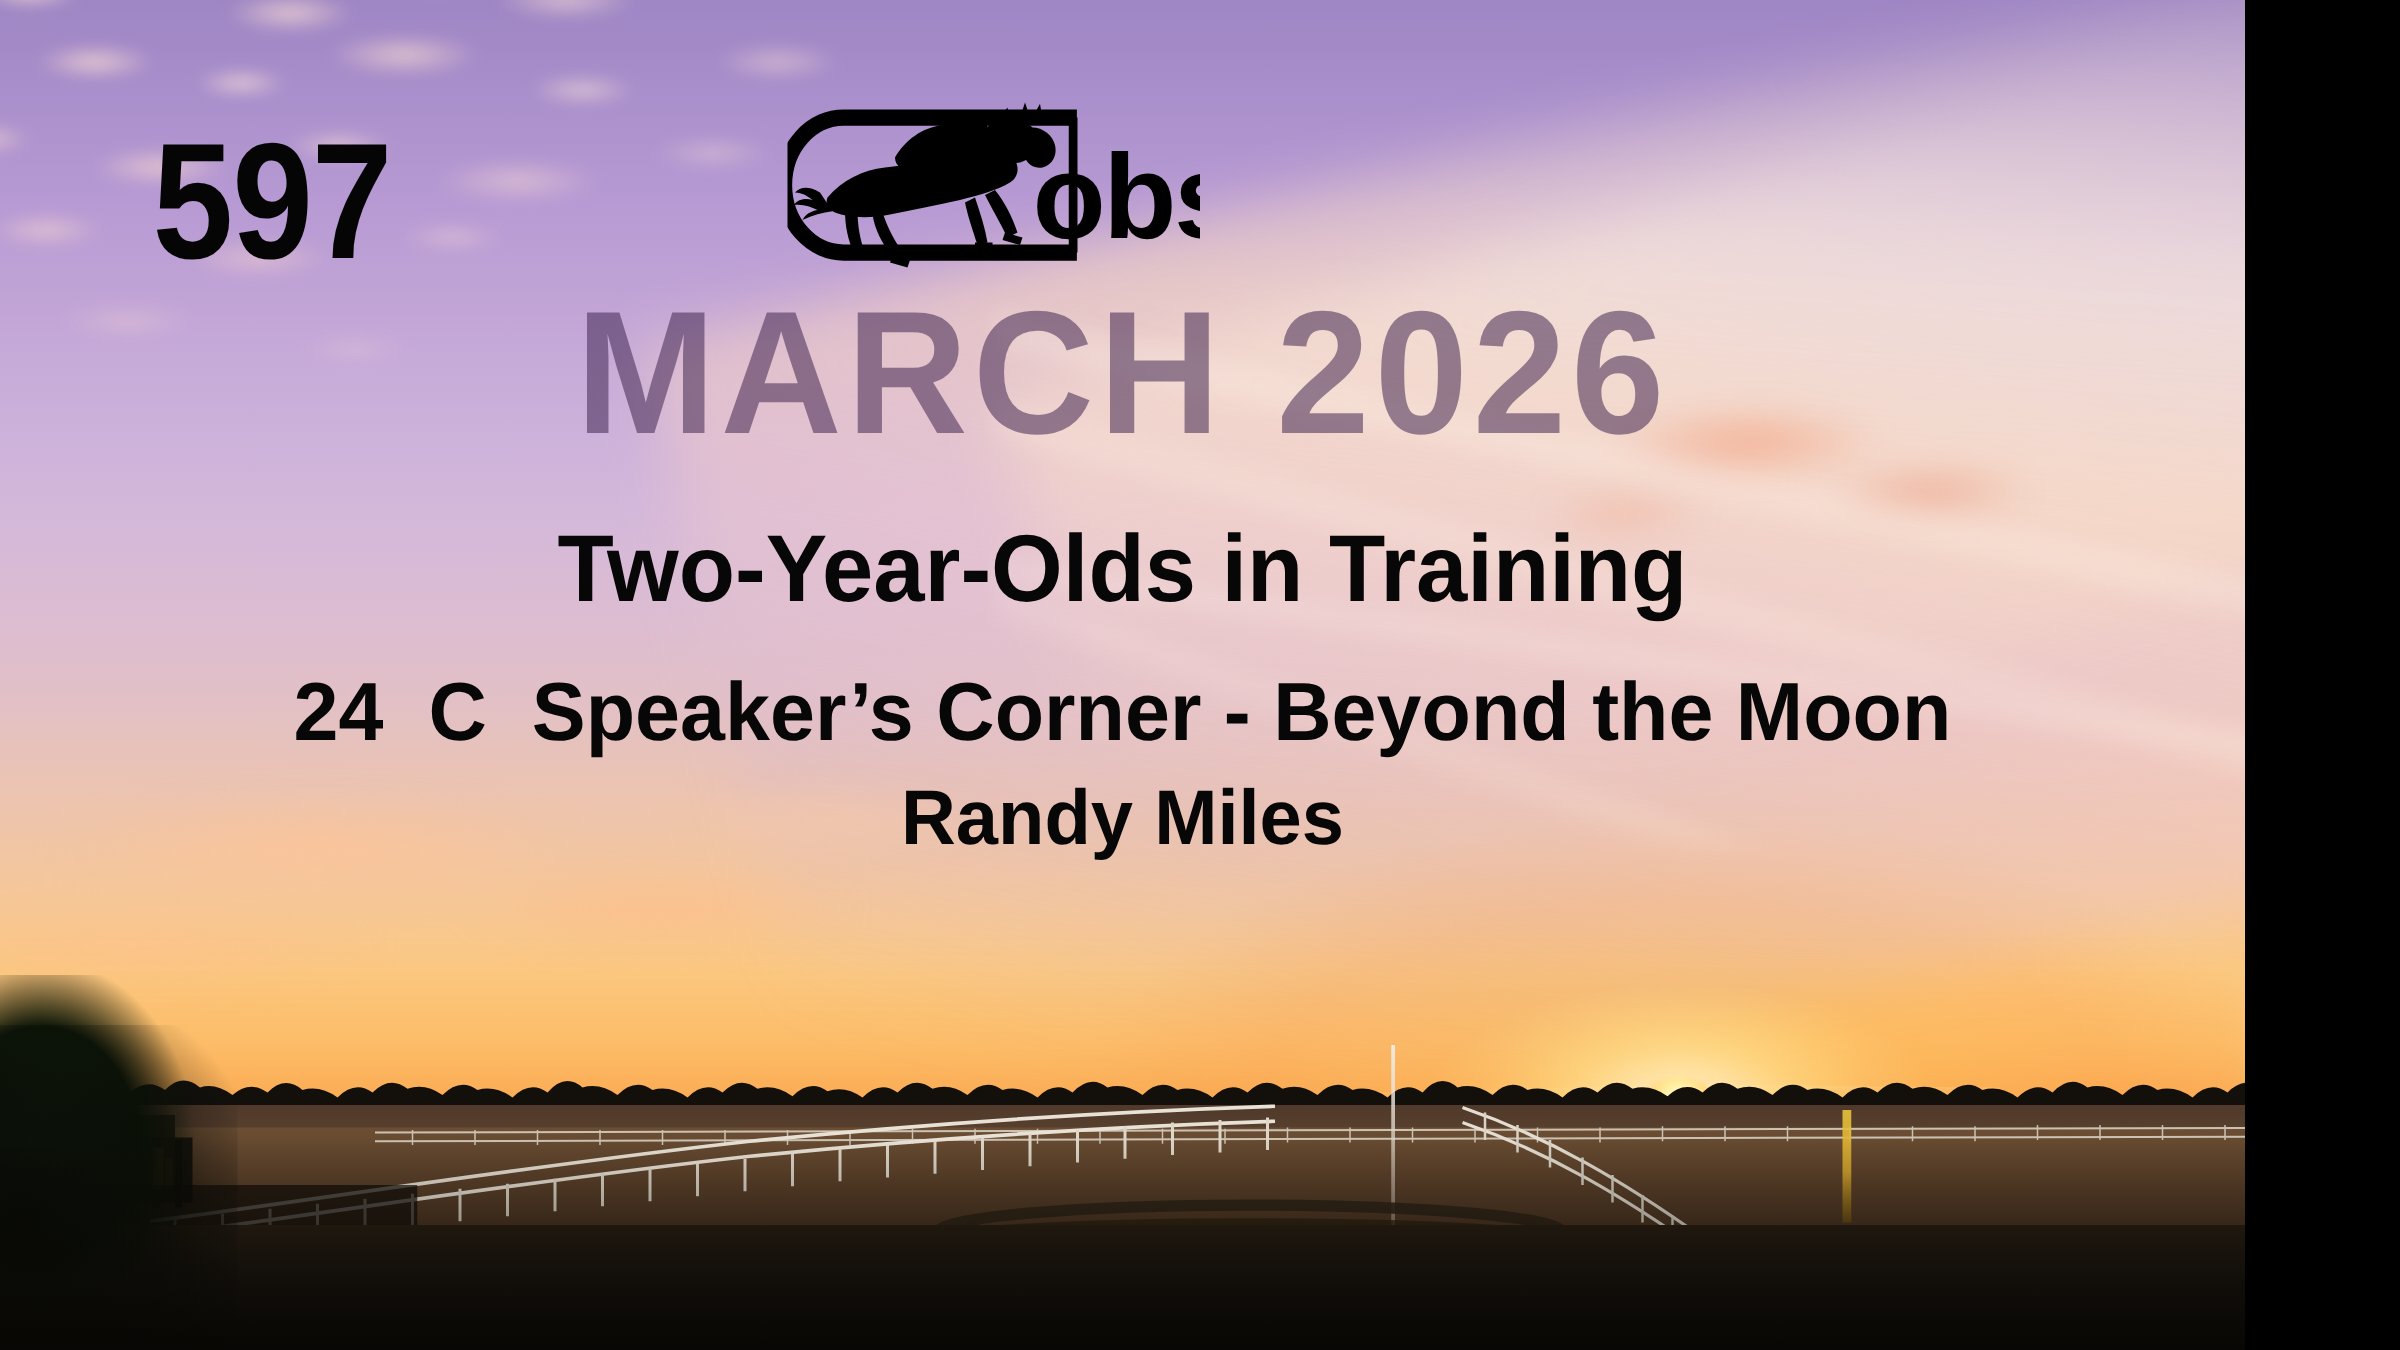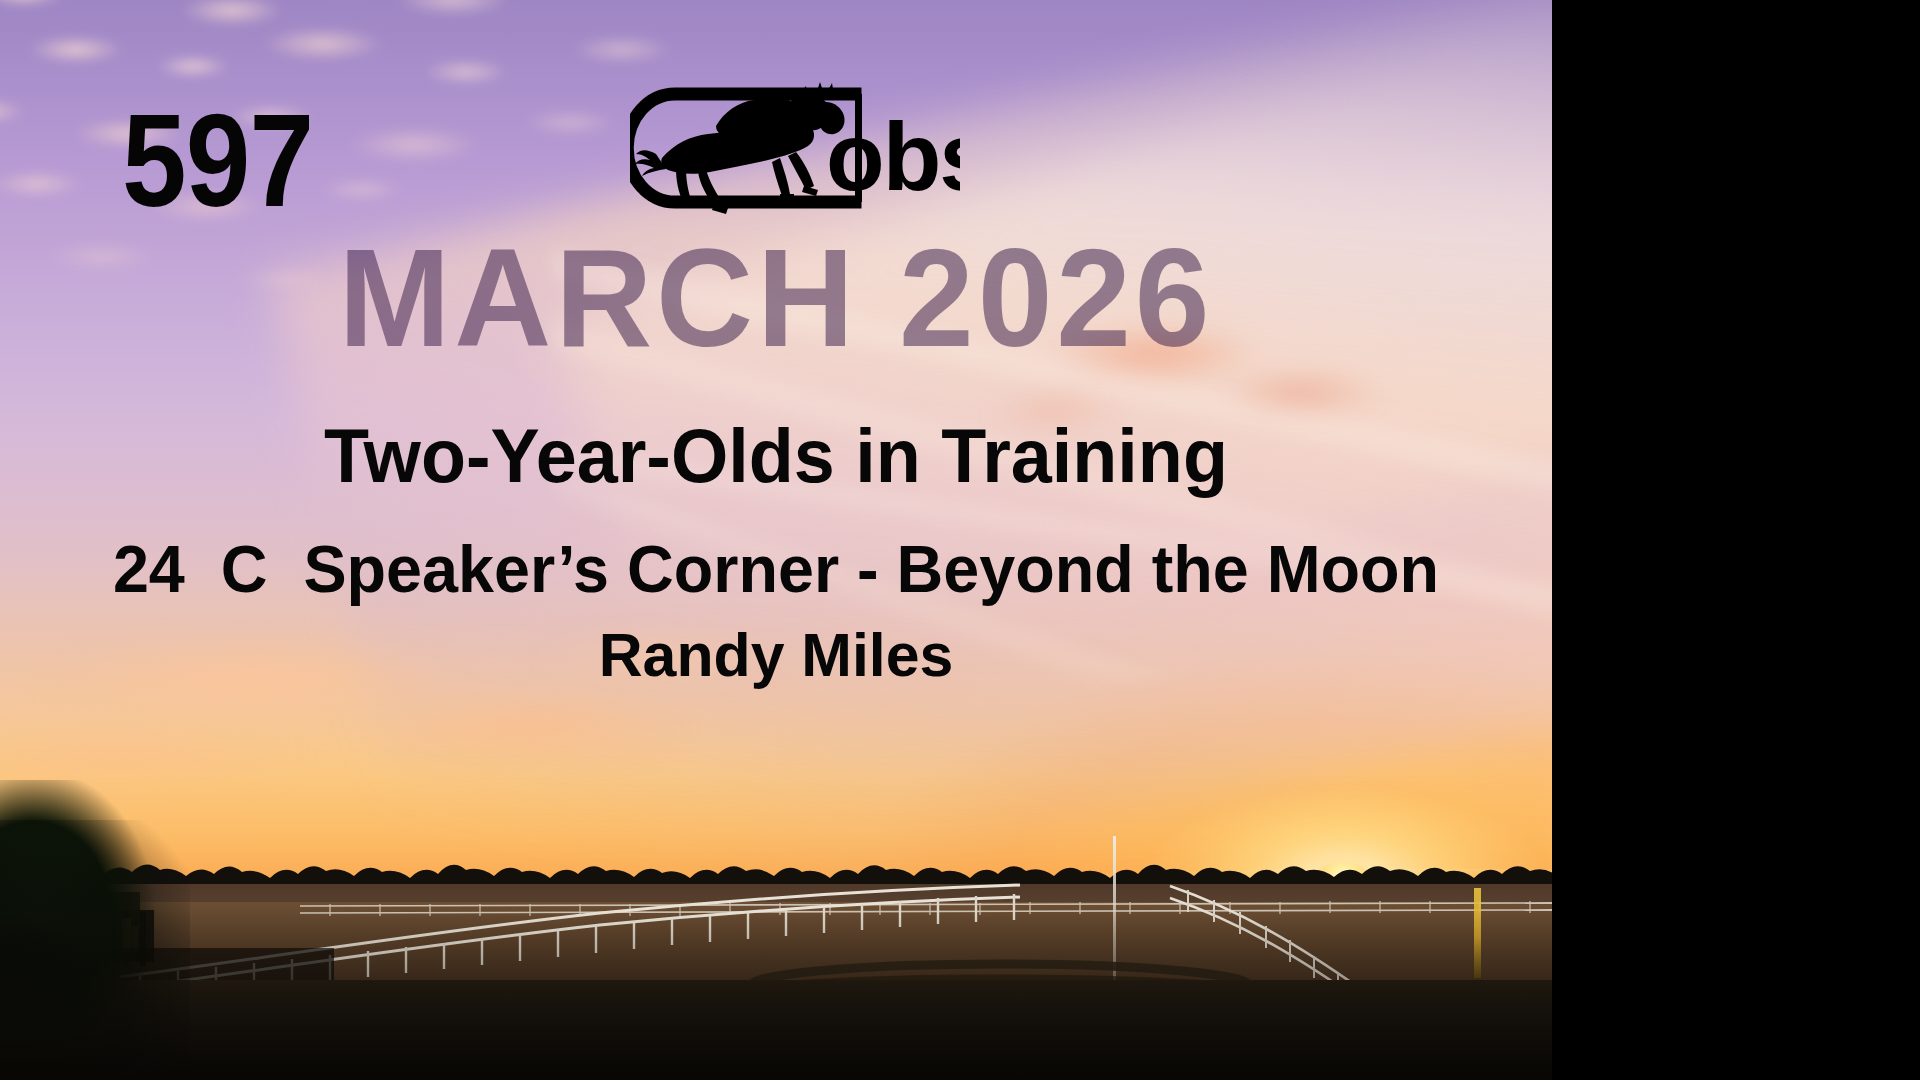--- a/index.html
+++ b/index.html
@@ -6,21 +6,21 @@
   * { margin:0; padding:0; box-sizing:border-box; }
   html, body {
     width:1920px; height:1080px;
     overflow:hidden;
     background:#000;
     font-family:"Liberation Sans", sans-serif;
   }
 
   #card {
     position:relative;
-    width:1552px; height:1080px;
+    width:1796px; height:1080px;
     overflow:hidden;
     text-decoration:underline;
   }
 
   
   .sky {
     position:absolute; inset:0;
     background:
       
       radial-gradient(ellipse 620px 300px at 1345px 885px,

